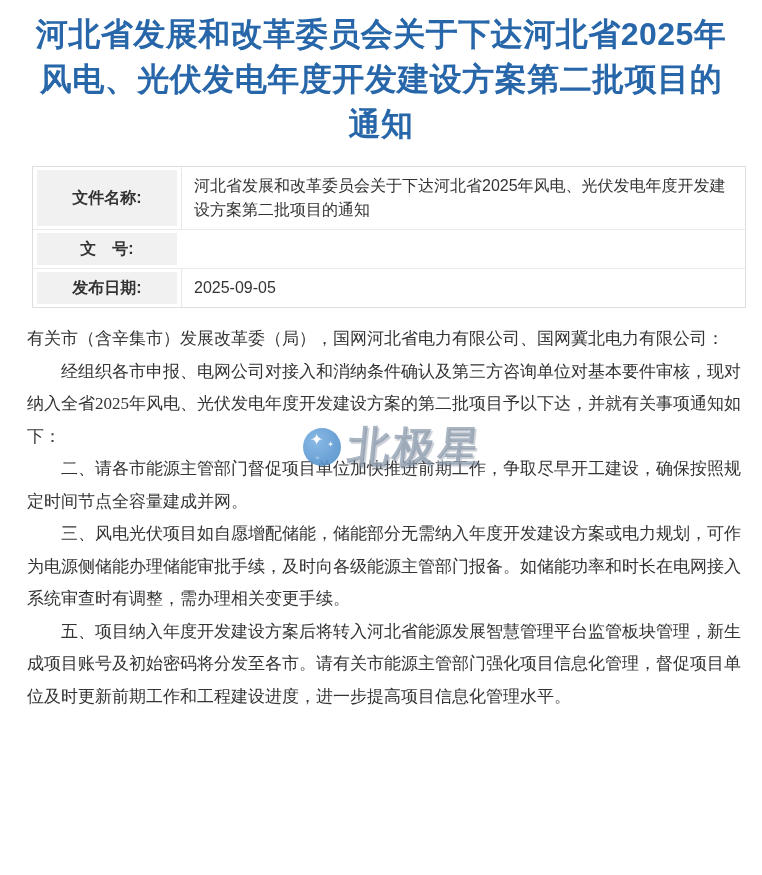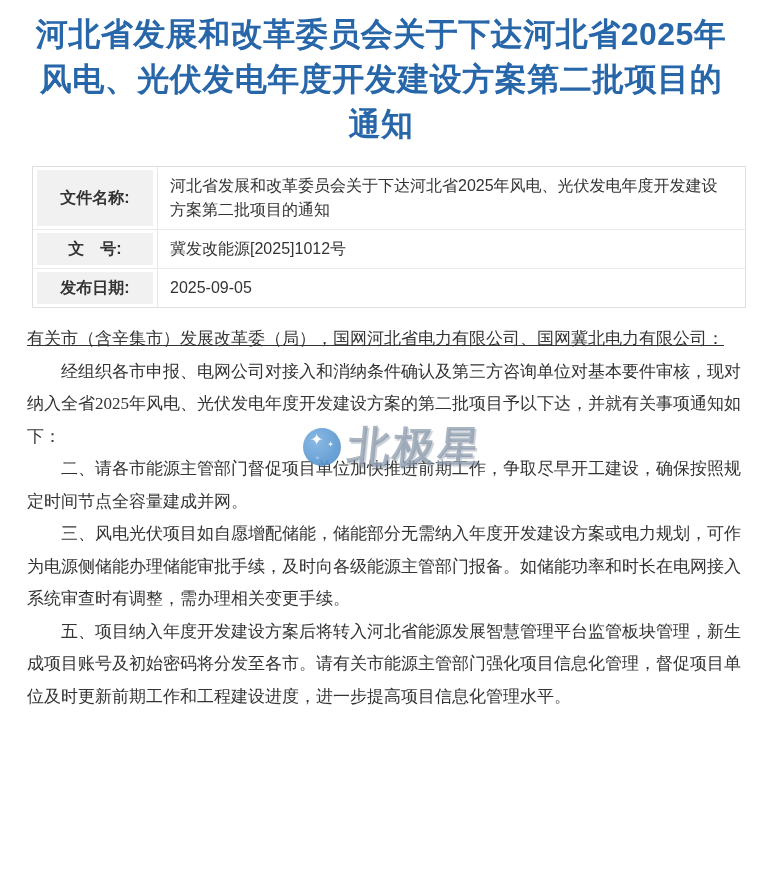--- a/index.html
+++ b/index.html
@@ -28,21 +28,21 @@
     border: 1px solid #dfdfdf;
     font-size: 16px;
   }
   .info-row {
     display: flex;
     align-items: stretch;
     border-bottom: 1px solid #eaeaea;
   }
   .info-row:last-child { border-bottom: none; }
   .info-label {
-    width: 116px;
+    width: 140px;
     margin: 3px 4px;
     background: #f1f1f1;
     display: flex;
     align-items: center;
     justify-content: center;
     font-weight: bold;
     color: #333333;
     min-height: 32px;
     white-space: pre;
   }
@@ -57,21 +57,21 @@
   }
   .content {
     margin-top: 15px;
     padding: 0 17px 0 27px;
     font-family: "Liberation Serif", "DejaVu Serif", serif;
     font-size: 17px;
     line-height: 32.5px;
     color: #333333;
   }
   .para { text-indent: 2em; }
-  .salutation { text-indent: 0; text-decoration: underline; }
+  .salutation { text-indent: 0; }
   .watermark {
     position: absolute;
     left: 303px;
     top: 415px;
     display: flex;
     align-items: center;
     gap: 7px;
     pointer-events: none;
   }
   .wm-circle {
@@ -125,21 +125,20 @@
 
   <h1 class="doc-title">河北省发展和改革委员会关于下达河北省2025年风电、光伏发电年度开发建设方案第二批项目的通知</h1>
 
   <div class="info-table">
     <div class="info-row">
       <div class="info-label">文件名称:</div>
       <div class="info-value">河北省发展和改革委员会关于下达河北省2025年风电、光伏发电年度开发建设方案第二批项目的通知</div>
     </div>
     <div class="info-row">
       <div class="info-label">文　号:</div>
-      <div class="info-value">冀发改能源[2025]1012号</div>
     </div>
     <div class="info-row">
       <div class="info-label">发布日期:</div>
       <div class="info-value">2025-09-05</div>
     </div>
   </div>
 
   <div class="content">
     <p class="para salutation">有关市（含辛集市）发展改革委（局），国网河北省电力有限公司、国网冀北电力有限公司：</p>
     <p class="para">经组织各市申报、电网公司对接入和消纳条件确认及第三方咨询单位对基本要件审核，现对纳入全省2025年风电、光伏发电年度开发建设方案的第二批项目予以下达，并就有关事项通知如下：</p>

